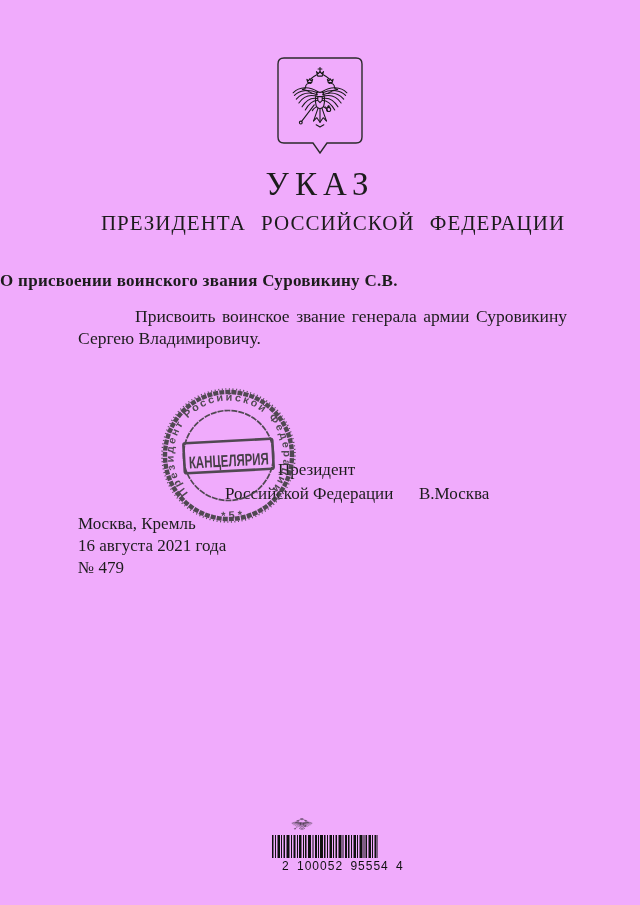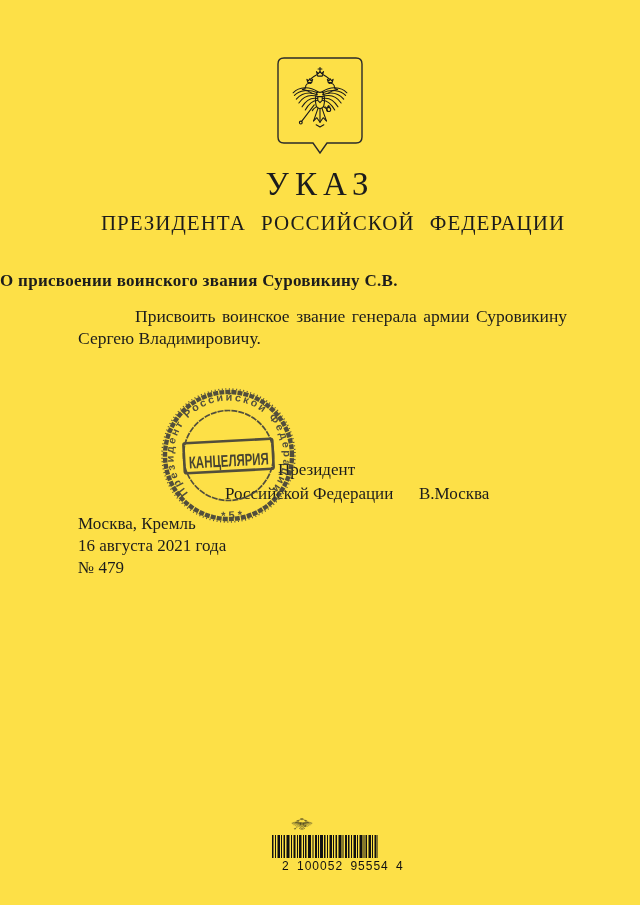--- a/index.html
+++ b/index.html
@@ -1,17 +1,17 @@
 <!DOCTYPE html>
 <html><head>
 <meta charset="utf-8">
 <style>
   html,body{margin:0;padding:0;background:#ffffff;}
   .page{
-    position:relative;width:640px;height:905px;margin:0 auto;background:#fde047;
+    position:relative;width:640px;height:905px;margin:0 auto;background:#f0abfc;
     font-family:"Liberation Serif", serif;color:#1c1c1c;overflow:hidden;
   }
   .emblem{position:absolute;left:277px;top:57px;width:86px;height:97px;}
   .title{
     position:absolute;left:0;top:166px;width:640px;text-align:center;
     font-size:33px;letter-spacing:6px;font-weight:500;
   }
   .subtitle{
     position:absolute;left:0;top:211px;width:640px;text-align:center;
     font-size:21px;letter-spacing:1px;word-spacing:9px;padding-left:13px;

